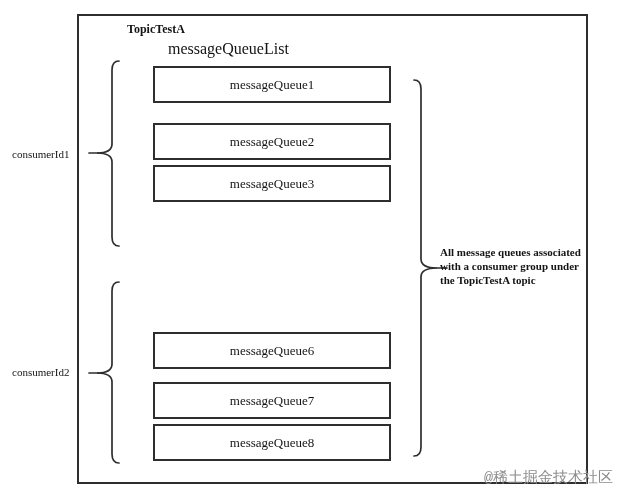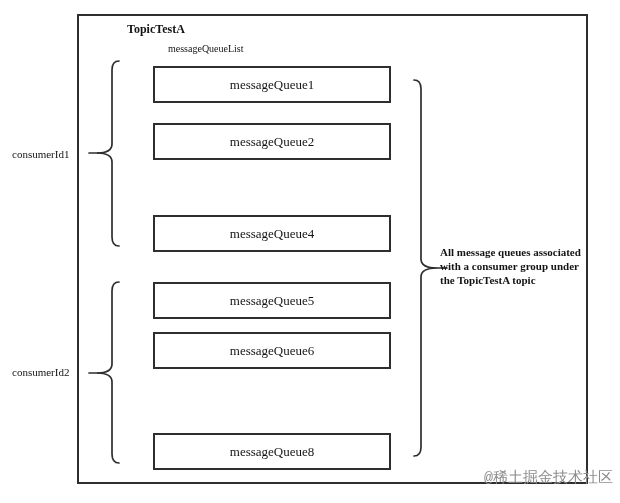--- a/index.html
+++ b/index.html
@@ -24,21 +24,21 @@
     border:2px solid var(--line);
     background:transparent;
   }
   .topic-title{
     position:absolute;left:127px;top:22px;
     font-size:12px;font-weight:bold;line-height:14px;
     white-space:nowrap;
   }
   .list-label{
     position:absolute;left:168px;top:42px;
-    font-size:10px;line-height:14px;
+    font-size:16px;line-height:14px;
     white-space:nowrap;
   }
   .qbox{
     position:absolute;
     left:153px;width:238px;height:37px;
     border:2px solid var(--line);
     background:var(--background);
     display:flex;align-items:center;justify-content:center;
     font-size:13px;
   }
@@ -75,24 +75,24 @@
 <div class="stage">
 
   <div class="outer-rect"></div>
 
   <div class="topic-title">TopicTestA</div>
 
   <div class="list-label">messageQueueList</div>
 
   <div class="qbox" style="top:66px">messageQueue1</div>
   <div class="qbox" style="top:123px">messageQueue2</div>
-  <div class="qbox" style="top:215px">messageQueue4</div>
-  <div class="qbox" style="top:282px">messageQueue5</div>
+  <div class="qbox" style="top:165px">messageQueue3</div>
   <div class="qbox" style="top:332px">messageQueue6</div>
-  <div class="qbox" style="top:433px">messageQueue8</div>
+  <div class="qbox" style="top:382px">messageQueue7</div>
+  <div class="qbox" style="top:424px">messageQueue8</div>
 
   <div class="consumer-label" style="top:148px">consumerId1</div>
   <div class="consumer-label" style="top:366px">consumerId2</div>
 
   <svg class="braces-layer" viewBox="0 0 620 503">
 
     <path d="M 119 61 Q 112 61 112 70 L 112 144 Q 112 153 97 153 Q 112 153 112 162 L 112 237 Q 112 246 119 246"></path>
     <line x1="89" y1="153" x2="98" y2="153"></line>
 
     <path d="M 119 282 Q 112 282 112 291 L 112 364 Q 112 373 97 373 Q 112 373 112 382 L 112 454 Q 112 463 119 463"></path>

